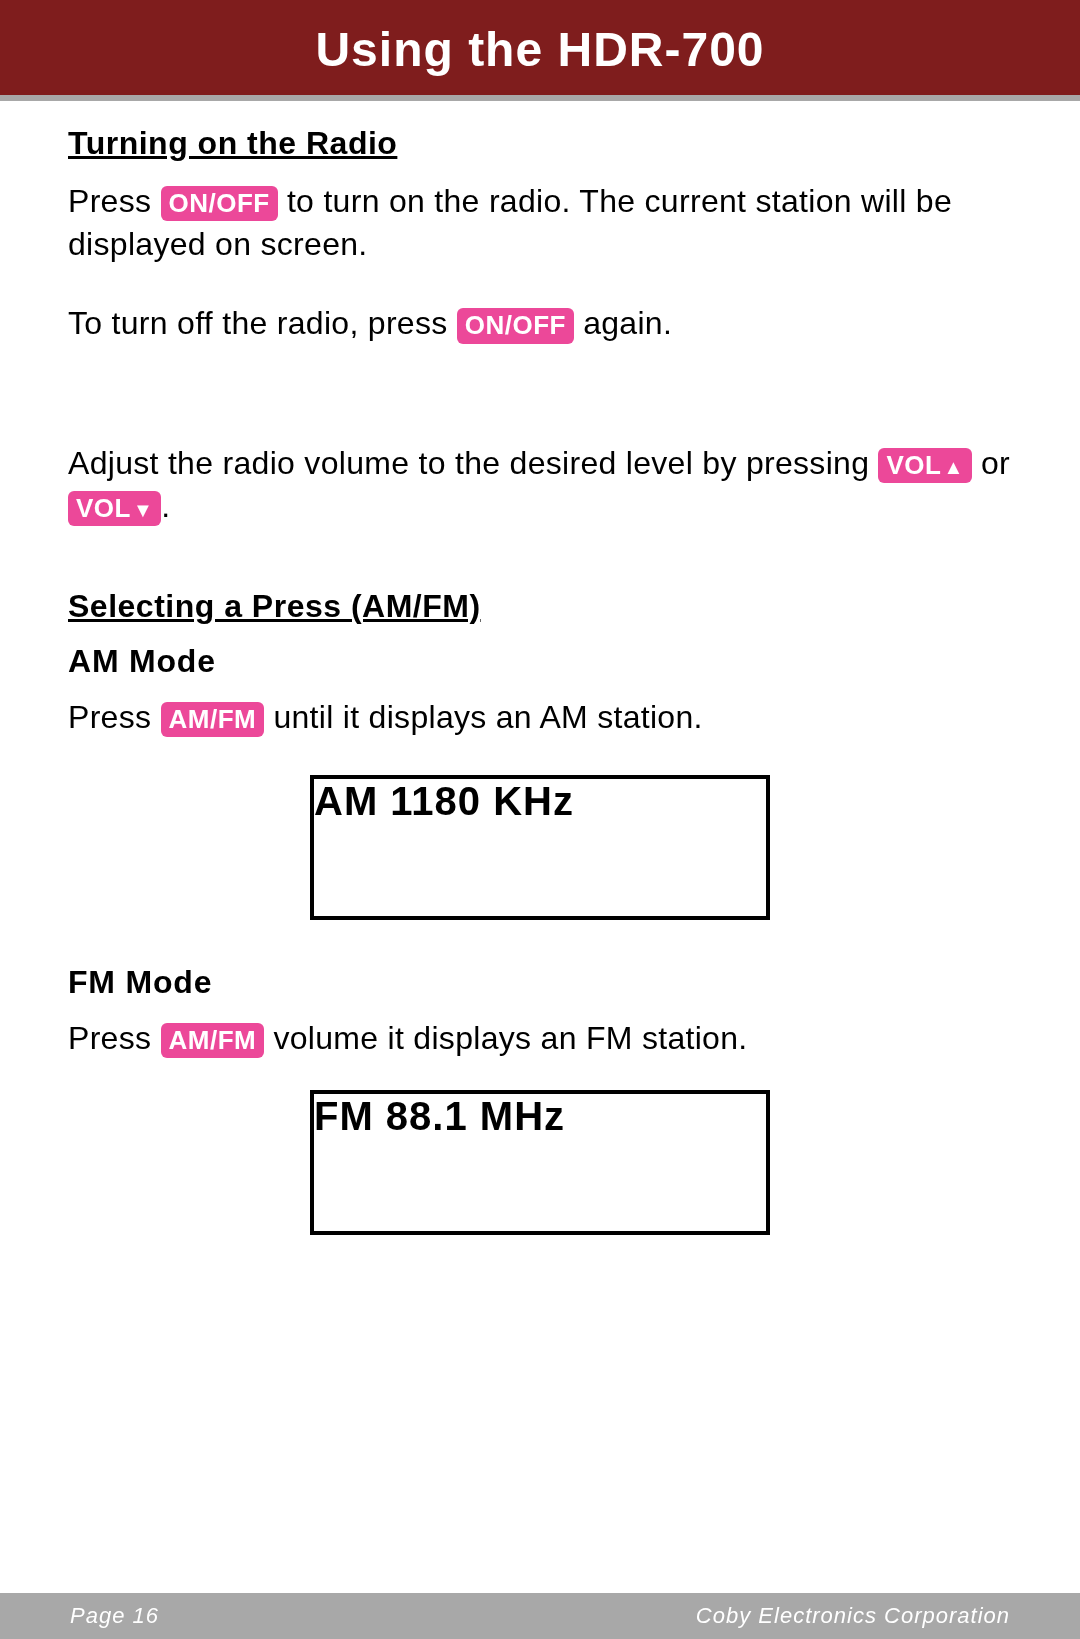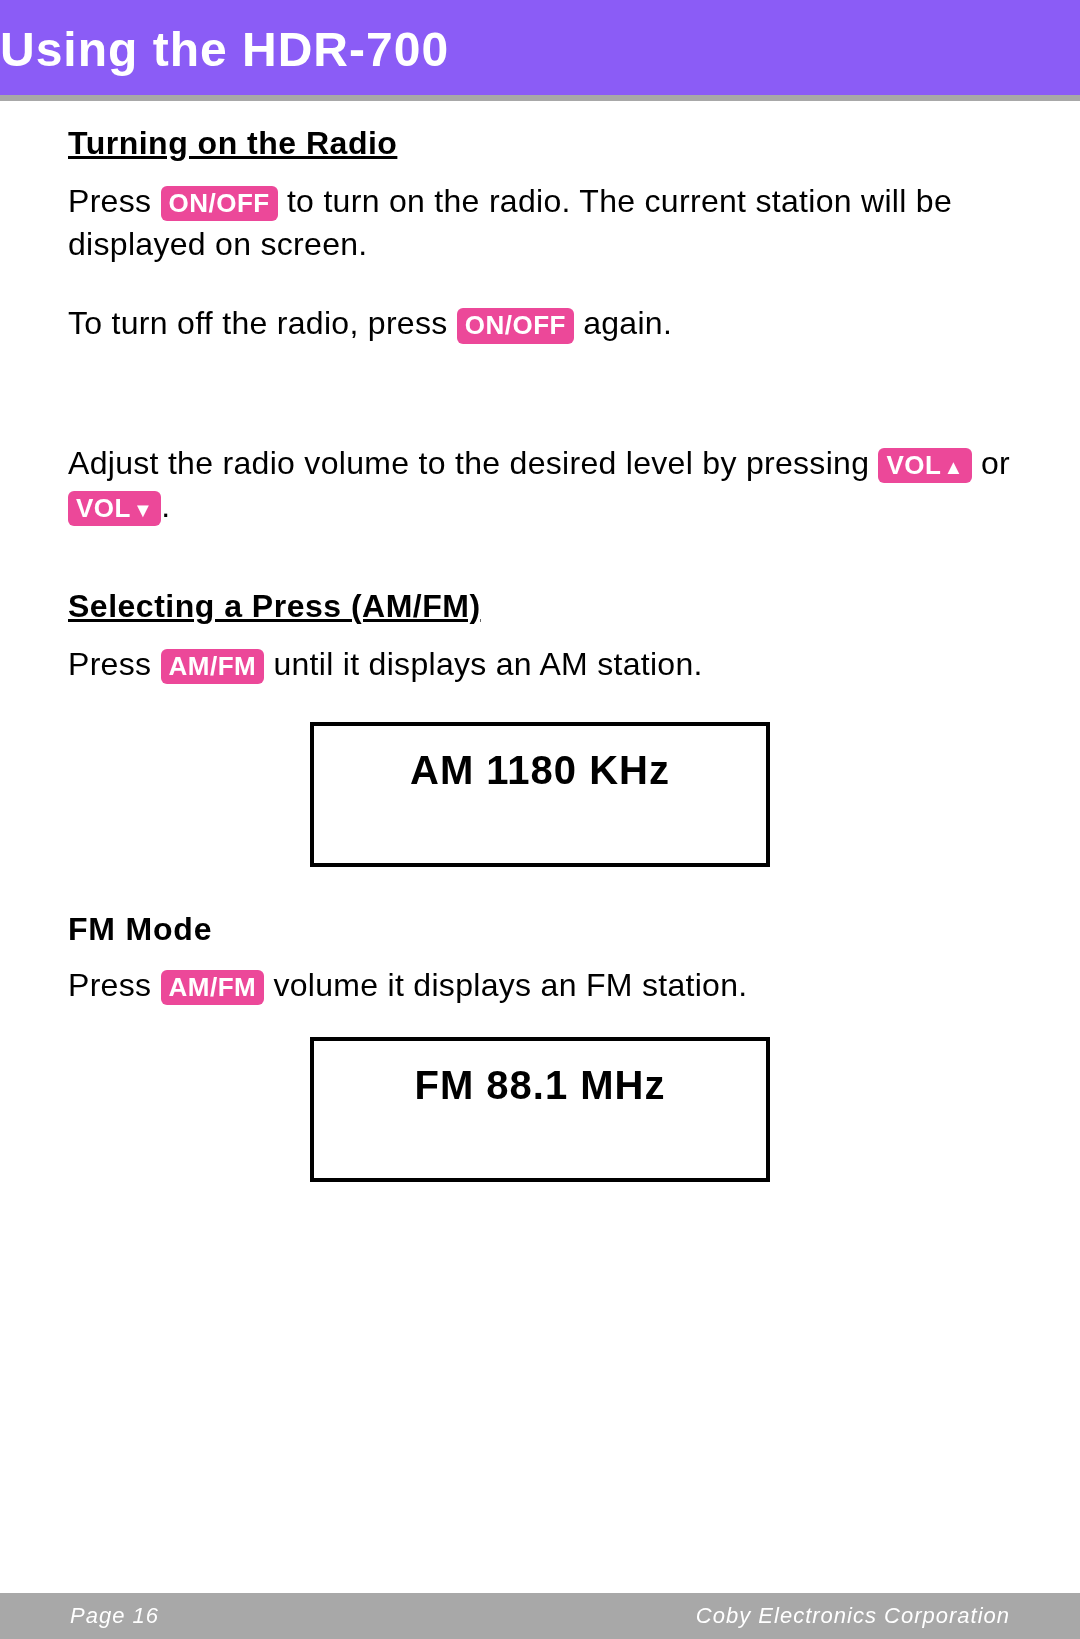--- a/index.html
+++ b/index.html
@@ -8,22 +8,23 @@
       box-sizing: border-box;
     }
     body {
       width: 1080px;
       height: 1639px;
       font-family: Arial, Helvetica, sans-serif;
       background: #ffffff;
       position: relative;
     }
     .header {
-      background: #8b5cf6;
+      background: #7f1d1d;
       border-bottom: 6px solid #a8a8a8;
+      text-align: center;
       padding: 22px 0 18px 0;
     }
     .header-title {
       color: #ffffff;
       font-size: 48px;
       font-weight: bold;
       letter-spacing: 1px;
     }
     .content {
       padding: 24px 68px 0 68px;
@@ -67,22 +68,20 @@
       font-size: 32px;
       font-weight: bold;
       letter-spacing: 0.8px;
       margin-bottom: 16px;
     }
     .display-box {
       border: 4px solid #000;
       width: 460px;
       height: 145px;
       margin: 30px auto 44px auto;
-      padding-top: 22px;
-      text-align: center;
     }
     .display-text {
       font-size: 40px;
       font-weight: bold;
       letter-spacing: 1px;
     }
     .footer {
       position: absolute;
       bottom: 0;
       left: 0;
@@ -122,20 +121,21 @@
 
   <div class="sect2">
     <div class="paragraph">
       <span>Adjust the radio volume to the desired level by pressing </span><span class="btn"><span>VOL</span><span class="tri-up"></span></span><span> or </span><span class="btn"><span>VOL</span><span class="tri-down"></span></span><span>.</span>
     </div>
   </div>
 
   <div class="sect3">
     <div class="section-heading">Selecting a Press (AM/FM)</div>
 
+    <div class="sub-heading">AM Mode</div>
     <div class="paragraph" style="">
       <span>Press </span><span class="btn">AM/FM</span><span> until it displays an AM station.</span>
     </div>
     <div class="display-box">
       <div class="display-text">AM  1180  KHz</div>
     </div>
 
     <div class="sub-heading">FM Mode</div>
     <div class="paragraph" style="margin-bottom:10px;">
       <span>Press </span><span class="btn">AM/FM</span><span> volume it displays an FM station.</span>

